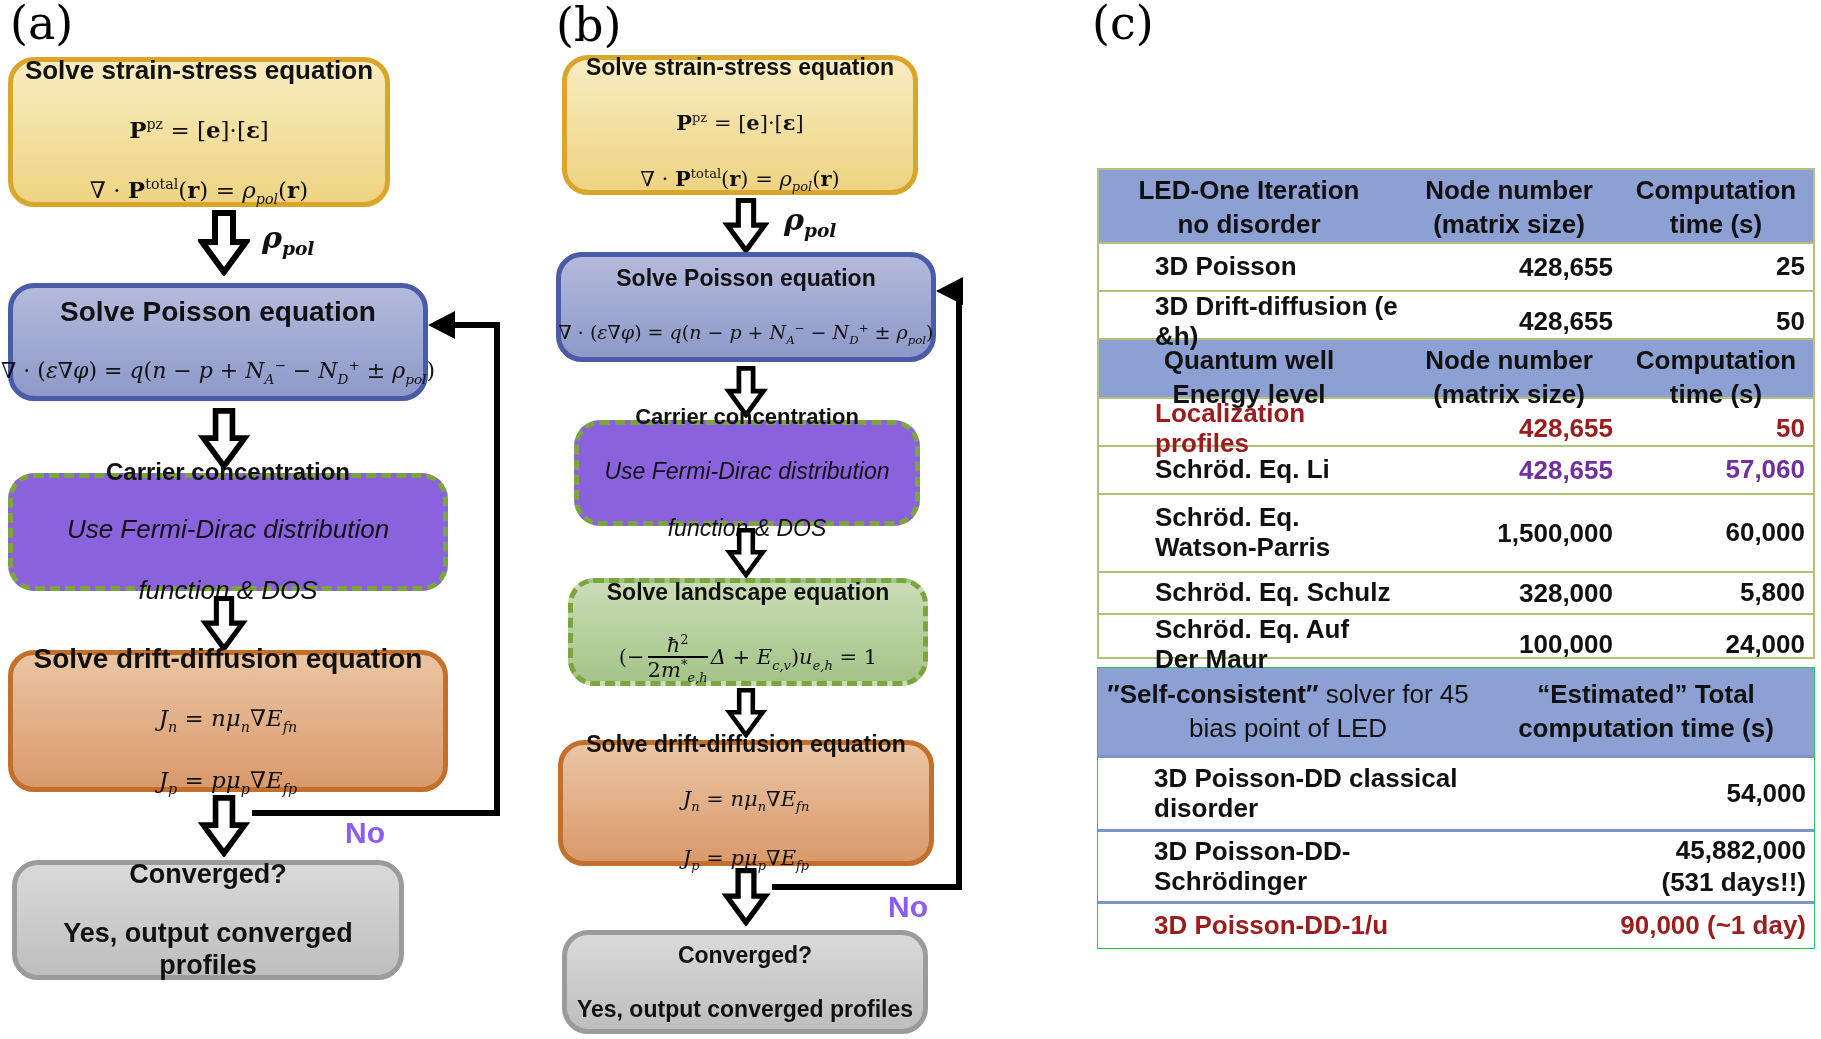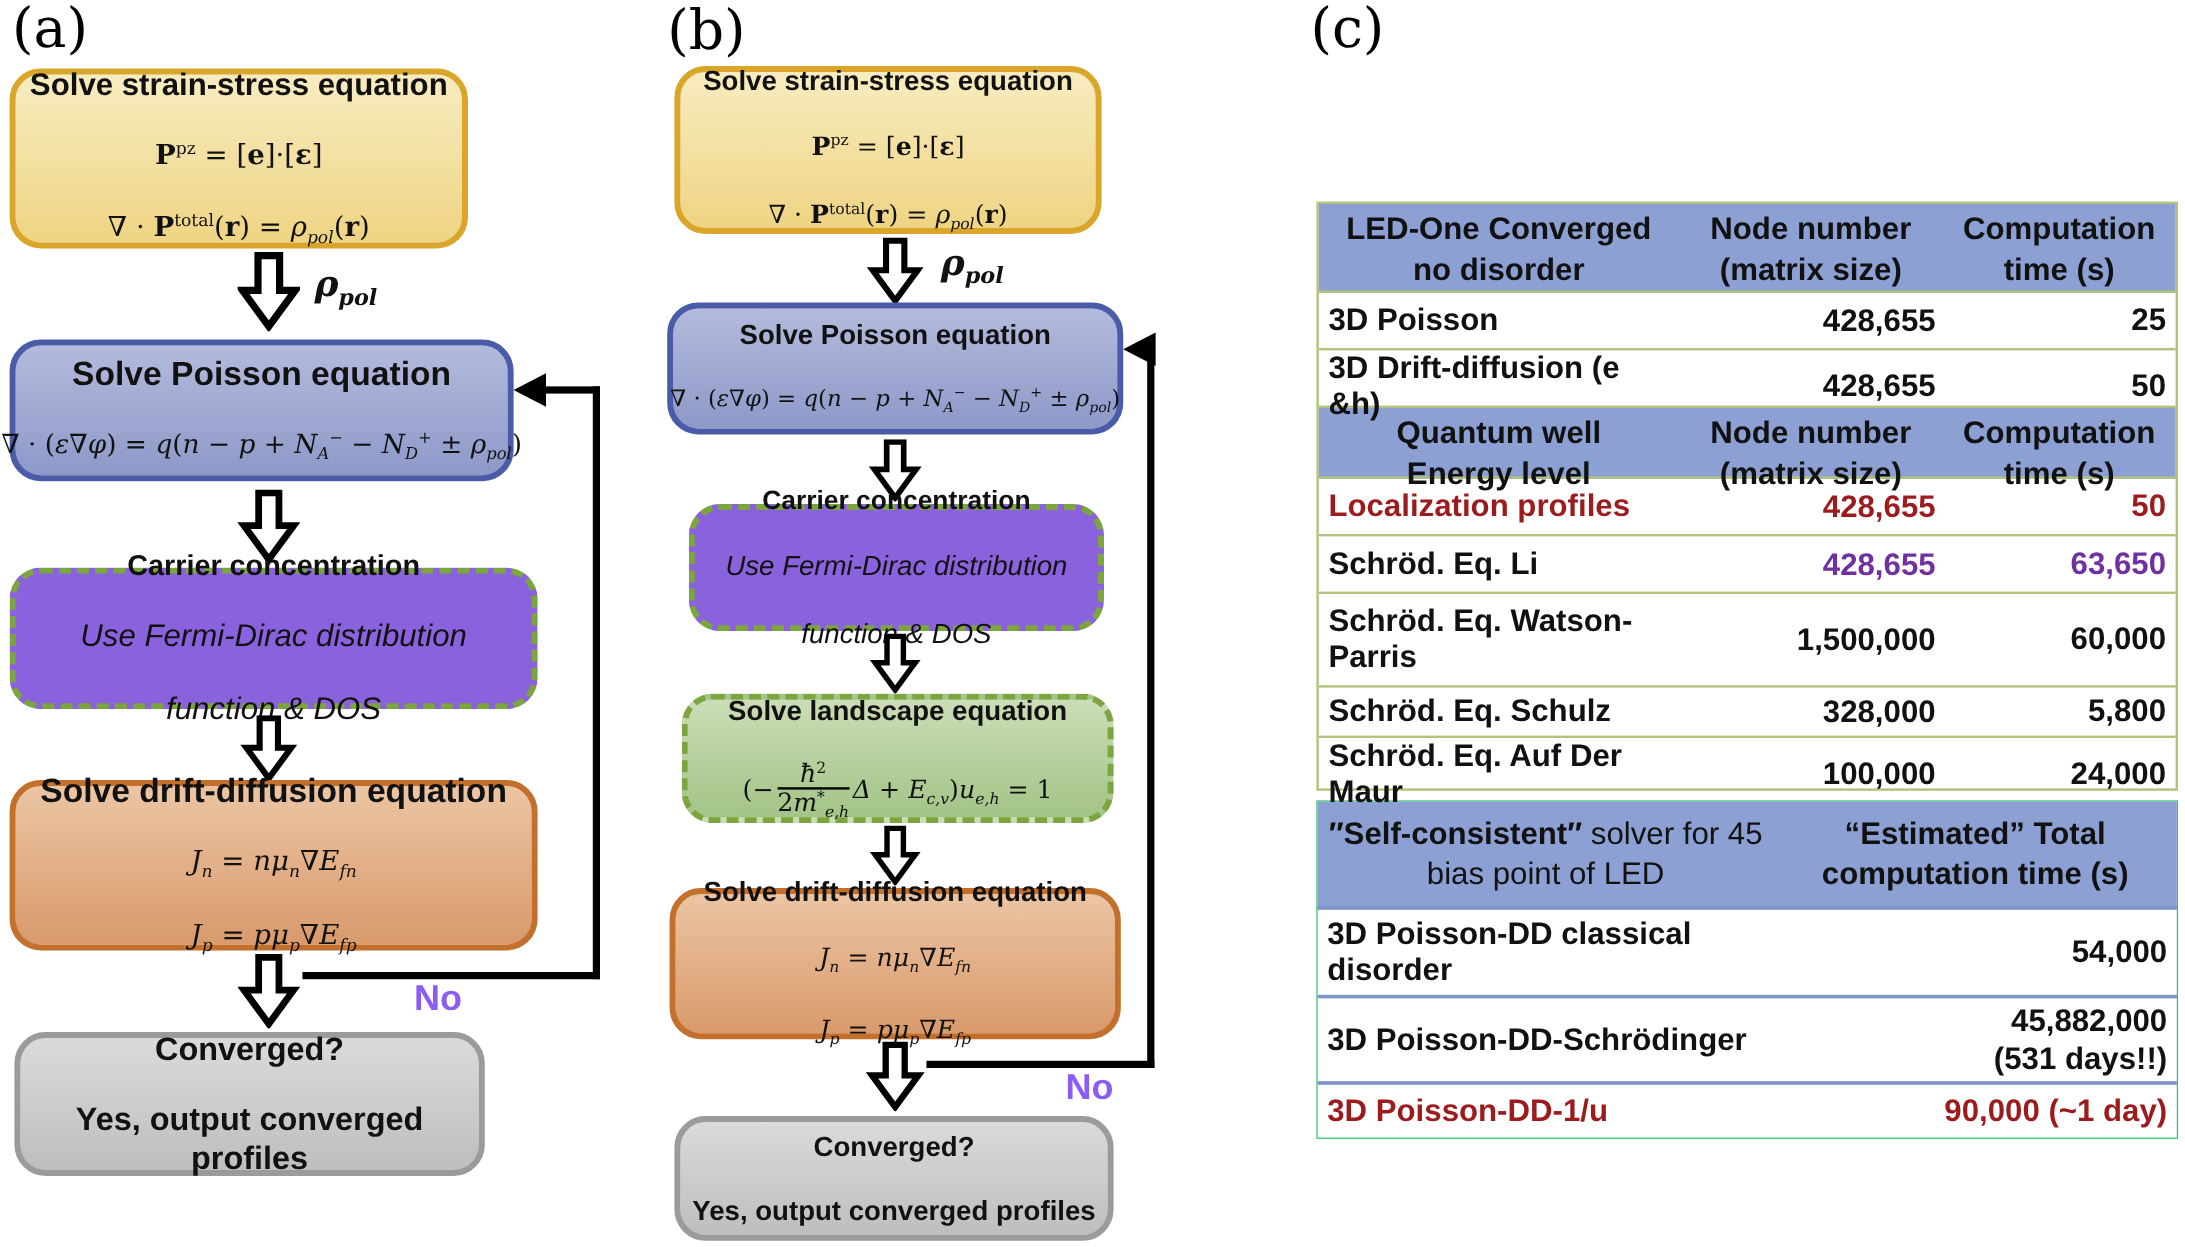--- a/index.html
+++ b/index.html
@@ -50,21 +50,21 @@
   .ctable { position:absolute; left:1097px; top:168px; width:718px; font-size:26px; font-weight:bold; }
   .sectA { border:2px solid #AFC37A; }
   .sectB { border:1px solid #22c55e; margin-top:8px; }
   .trow { display:grid; grid-template-columns:300px 220px 1fr; align-items:center; box-sizing:border-box; }
   .sectA .trow { border-bottom:2px solid #AFC37A; }
   .sectA .trow:last-child { border-bottom:none; }
   .sectB .trow { border-bottom:3px solid #7C95C6; grid-template-columns:380px 1fr; }
   .sectB .trow:last-child { border-bottom:none; }
   .thead { background:#8CA0D3; text-align:center; line-height:1.3; }
   .thead .cell { padding:4px 0; }
-  .cell-name { text-align:left; padding-left:8px; line-height:1.15; }
+  .cell-name { text-align:left; padding-left:8px; line-height:1.15;margin-left:48px; }
   .cell-num  { text-align:right; padding-right:6px; }
   .cell-time { text-align:right; padding-right:8px; line-height:1.2; }
   .dred { color:#9C1B1C; }
   .vpurple { color:#7030A0; }
   .light { font-weight:normal; }
 </style>
 </head>
 <body>
 
 <div class="canvas">
@@ -189,21 +189,21 @@
       <div class="btitle">Yes, output converged profiles</div>
     </div>
   </div>
 
   <div class="panel-label" style="left:1092px; top:-4px;">(c)</div>
 
   <div class="ctable">
     <div class="sectA">
 
       <div class="trow thead" style="height:74px;">
-        <div class="cell"><span>LED-One Converged</span><br><span>no disorder</span></div>
+        <div class="cell"><span>LED-One Iteration</span><br><span>no disorder</span></div>
         <div class="cell"><span>Node number</span><br><span>(matrix size)</span></div>
         <div class="cell"><span>Computation</span><br><span>time (s)</span></div>
       </div>
 
       <div class="trow" style="height:48px;">
         <div class="cell-name">3D Poisson</div>
         <div class="cell-num">428,655</div>
         <div class="cell-time">25</div>
       </div>
       <div class="trow" style="height:48px;">
@@ -219,21 +219,21 @@
       </div>
 
       <div class="trow dred" style="height:48px;">
         <div class="cell-name">Localization profiles</div>
         <div class="cell-num">428,655</div>
         <div class="cell-time">50</div>
       </div>
       <div class="trow" style="height:48px;">
         <div class="cell-name">Schröd. Eq. Li</div>
         <div class="cell-num vpurple">428,655</div>
-        <div class="cell-time vpurple">63,650</div>
+        <div class="cell-time vpurple">57,060</div>
       </div>
       <div class="trow" style="height:78px;">
         <div class="cell-name">Schröd. Eq. Watson-Parris</div>
         <div class="cell-num">1,500,000</div>
         <div class="cell-time">60,000</div>
       </div>
       <div class="trow" style="height:42px;">
         <div class="cell-name">Schröd. Eq. Schulz</div>
         <div class="cell-num">328,000</div>
         <div class="cell-time">5,800</div>

